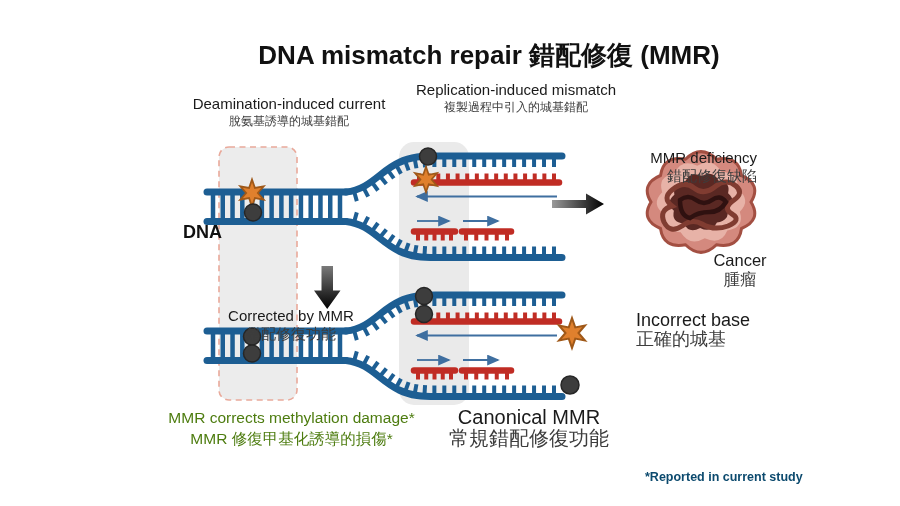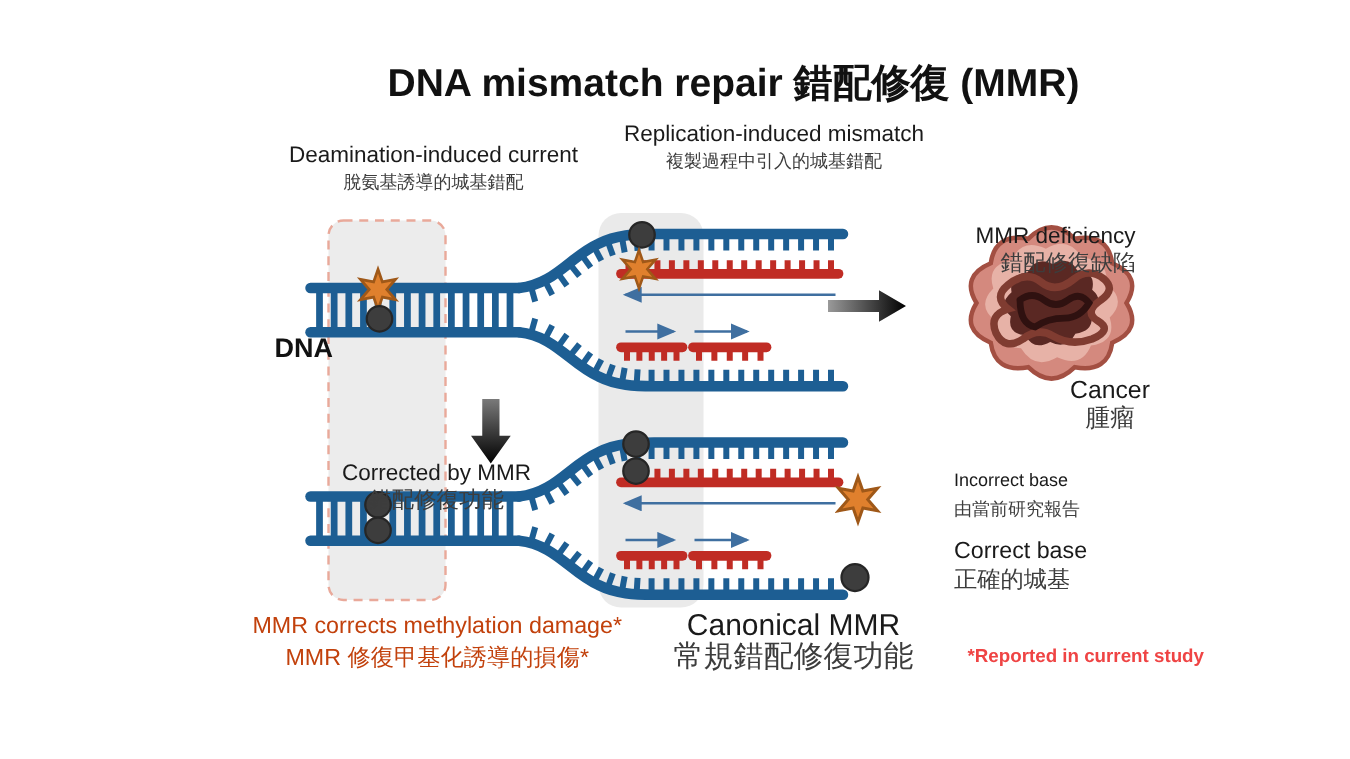--- a/index.html
+++ b/index.html
@@ -12,26 +12,26 @@
   .zh{color:#3d3d3d;}
   .title{left:0;top:38px;width:900px;text-align:center;font-size:26px;font-weight:700;color:#111;}
   .head-left{left:105px;top:95px;width:290px;font-size:15px;line-height:17px;}
   .head-left .zh,.head-right .zh{font-size:12px;line-height:19px;}
   .head-right{left:332px;top:81px;width:290px;font-size:15px;line-height:17px;}
   .mmr-def{left:522px;top:149px;width:150px;font-size:15px;line-height:18px;text-align:right;margin-left:46px;}
   .cancer{left:640px;top:251px;width:122px;font-size:16.5px;line-height:19px;}
   .dna-label{left:144px;top:195px;font-size:18px;font-weight:700;color:#111;margin-top:27px;}
   .corrected{left:157px;top:262px;width:190px;font-size:15px;line-height:18px;margin-top:45px;}
   .methyl{left:90px;top:407px;width:325px;font-size:15.5px;line-height:21px;color:#e8231d;font-weight:500;}
-  .methyl div{color:#c2410c;}
+  .methyl div{color:#4d7c0f;}
   .canonical{left:390px;top:407px;width:200px;font-size:20px;line-height:21px;}
-  .leg-incorrect{left:597px;top:311px;width:160px;font-size:12px;line-height:18.5px;text-align:left;}
+  .leg-incorrect{left:597px;top:311px;width:160px;font-size:18px;line-height:18.5px;text-align:left;}
   .leg-correct{left:597px;top:359px;width:160px;font-size:15.5px;line-height:18.5px;text-align:left;}
   .footnote{left:606px;top:429px;width:180px;font-size:12.5px;line-height:16px;font-weight:700;color:#e8231d;text-align:left;}
-  .footnote div{color:#ef4444;}
+  .footnote div{color:#0c4a6e;margin-top:40px;}
 </style>
 </head>
 <body>
 
 <div class="stage">
 
   <svg width="900" height="506" viewBox="0 0 900 506">
     <defs>
       <linearGradient id="gradR" x1="0" y1="0" x2="1" y2="0">
         <stop offset="0" stop-color="#9a9a9a"></stop>
@@ -212,25 +212,21 @@
     <div>MMR 修復甲基化誘導的損傷*</div>
   </div>
 
   <div class="txt canonical c">
     <div class="en">Canonical MMR</div>
     <div class="zh">常規錯配修復功能</div>
   </div>
 
   <div class="txt leg-incorrect">
     <div class="en">Incorrect base</div>
-    <div class="zh">由當前研究報告</div>
-  </div>
-
-  <div class="txt leg-correct">
-    <div class="en">Correct base</div>
     <div class="zh">正確的城基</div>
   </div>
+
 
   <div class="txt footnote">
     <div>*Reported in current study</div>
   </div>
 
 </div>
 
 </body></html>

